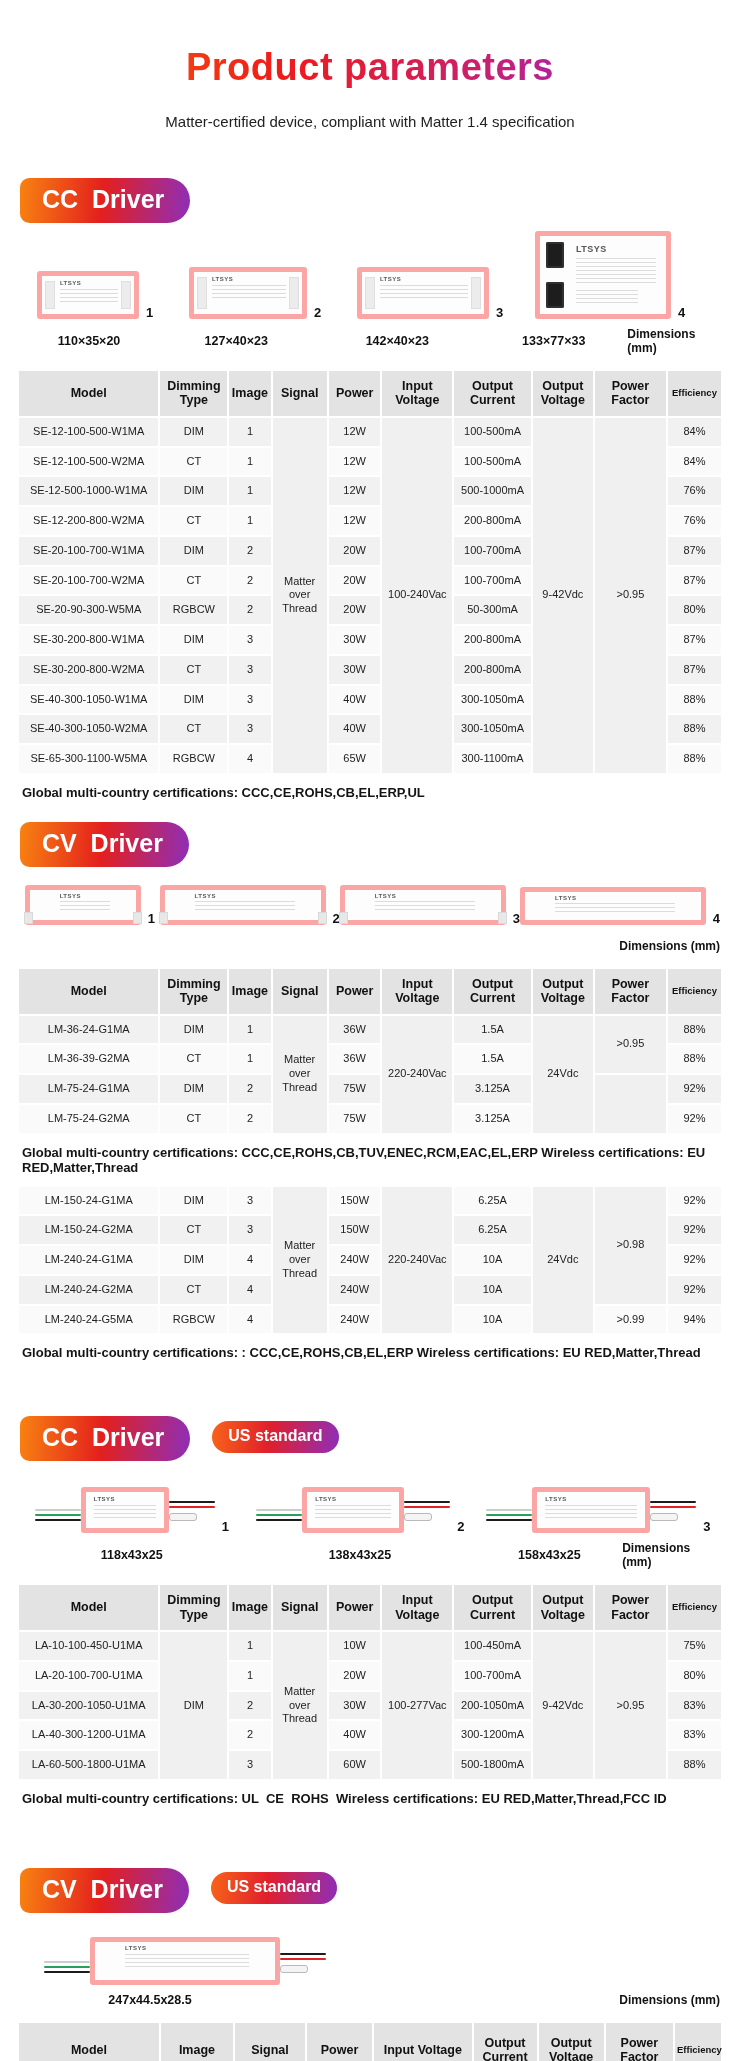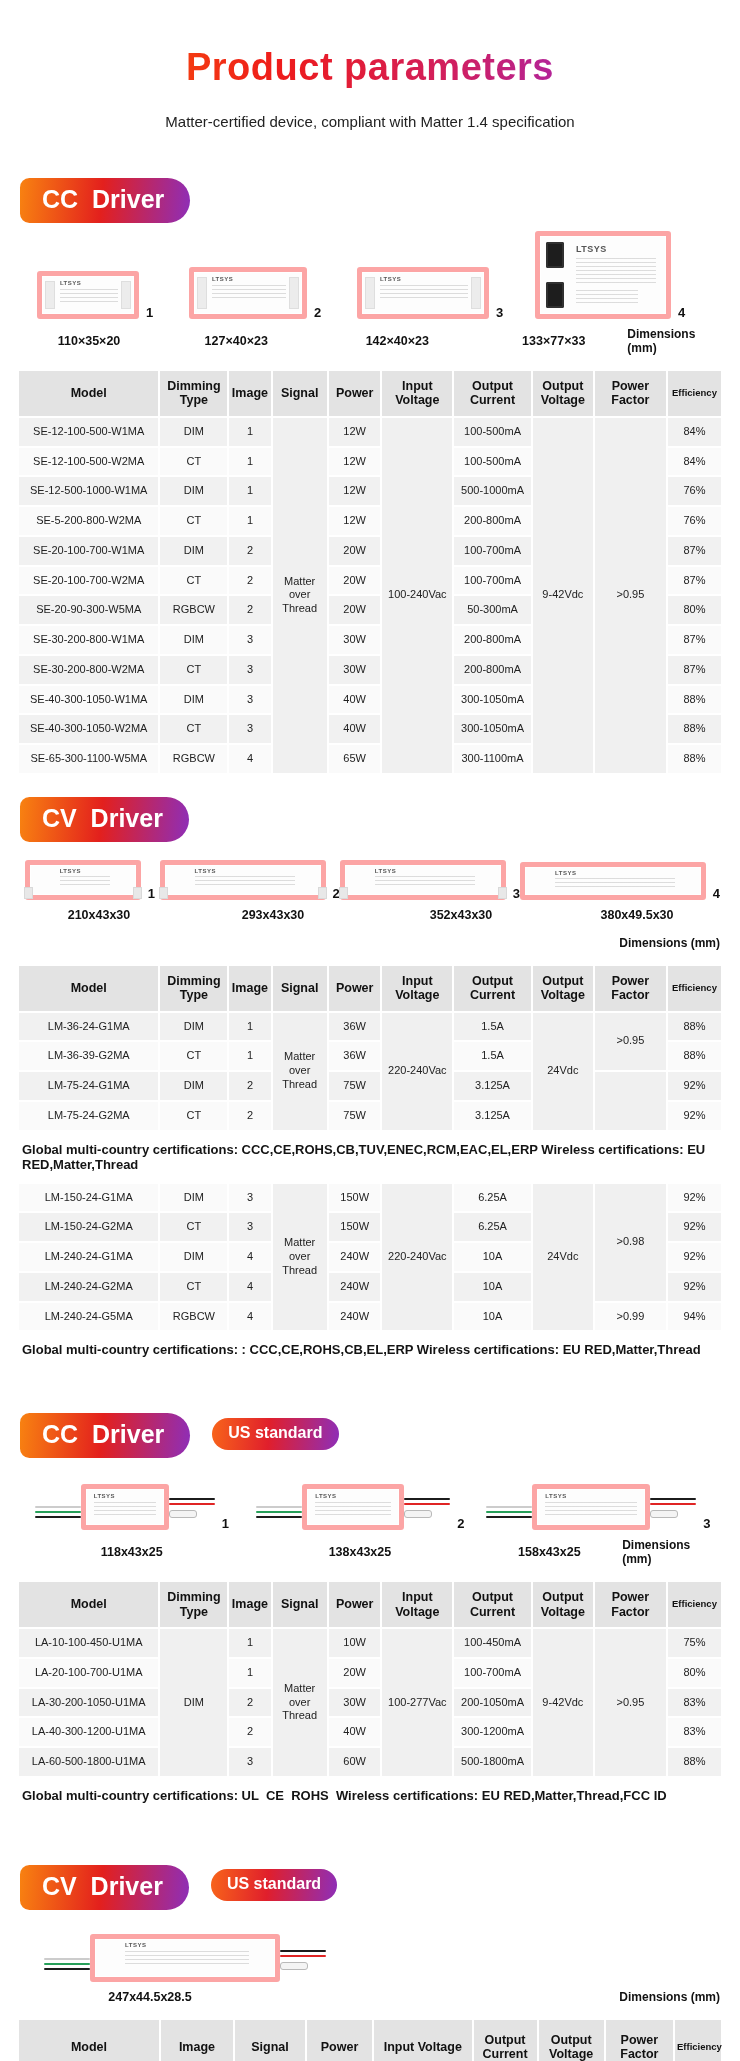--- a/index.html
+++ b/index.html
@@ -216,21 +216,21 @@
           </tr>
           <tr>
             <td>SE-12-500-1000-W1MA</td>
             <td>DIM</td>
             <td>1</td>
             <td>12W</td>
             <td>500-1000mA</td>
             <td>76%</td>
           </tr>
           <tr>
-            <td>SE-5-200-800-W2MA</td>
+            <td>SE-12-200-800-W2MA</td>
             <td>CT</td>
             <td>1</td>
             <td>12W</td>
             <td>200-800mA</td>
             <td>76%</td>
           </tr>
           <tr>
             <td>SE-20-100-700-W1MA</td>
             <td>DIM</td>
             <td>2</td>
@@ -290,20 +290,21 @@
             <td>SE-65-300-1100-W5MA</td>
             <td>RGBCW</td>
             <td>4</td>
             <td>65W</td>
             <td>300-1100mA</td>
             <td>88%</td>
           </tr>
         </tbody>
       </table>
 
+    <div class="cert">Global multi-country certifications: CCC,CE,ROHS,CB,EL,ERP,UL</div>
   </div>
 
   <div class="sec cv-eu">
     <div class="badge-row">
       <div class="badge">CV  Driver</div>
     </div>
 
     <div class="devices" style="margin-top:18px;">
       <div class="slot" style="width:158px">
         <div class="dev bar" style="width:106px;height:30px">
@@ -334,26 +335,20 @@
       </div>
       <div class="slot" style="width:200px">
         <div class="dev bar" style="width:180px;height:28px">
           <span class="brand">LTSYS</span>
           <i class="fake-lines"></i>
         </div>
         <span class="num">4</span>
       </div>
     </div>
 
-    <div class="dim-row">
-      <span class="dim-cell" style="width:158px">210x43x30</span>
-      <span class="dim-cell" style="width:190px">293x43x30</span>
-      <span class="dim-cell" style="width:186px">352x43x30</span>
-      <span class="dim-cell" style="width:166px">380x49.5x30</span>
-    </div>
     <div class="dim-label-line">Dimensions (mm)</div>
 
     <table class="ptable">
         <colgroup>
           <col style="width: 20%;">
           <col style="width: 9.6%;">
           <col style="width: 5.9%;">
           <col style="width: 7.8%;">
           <col style="width: 7.4%;">
           <col style="width: 10%;">

